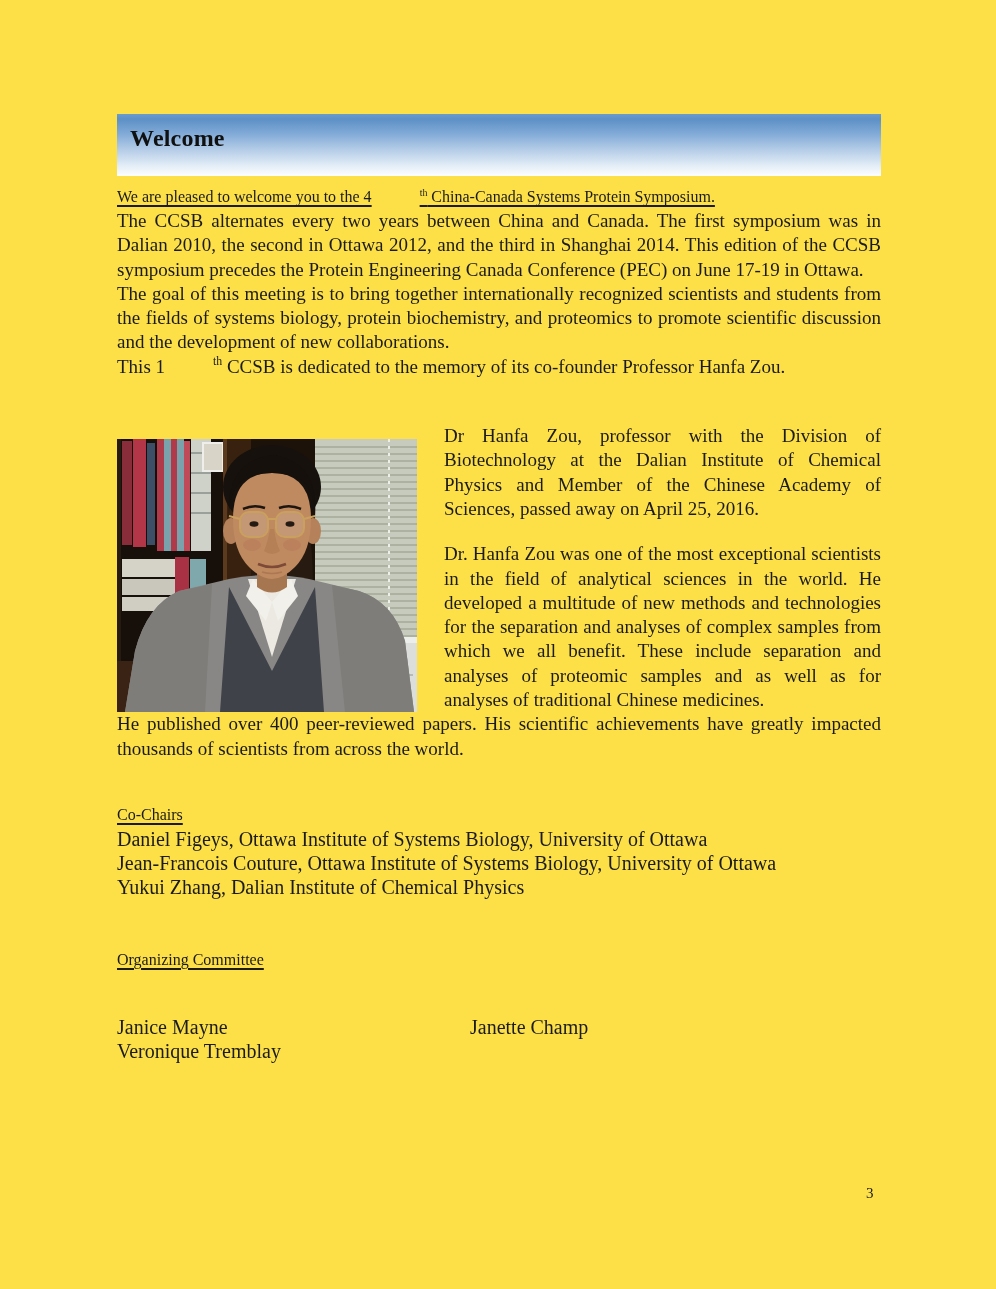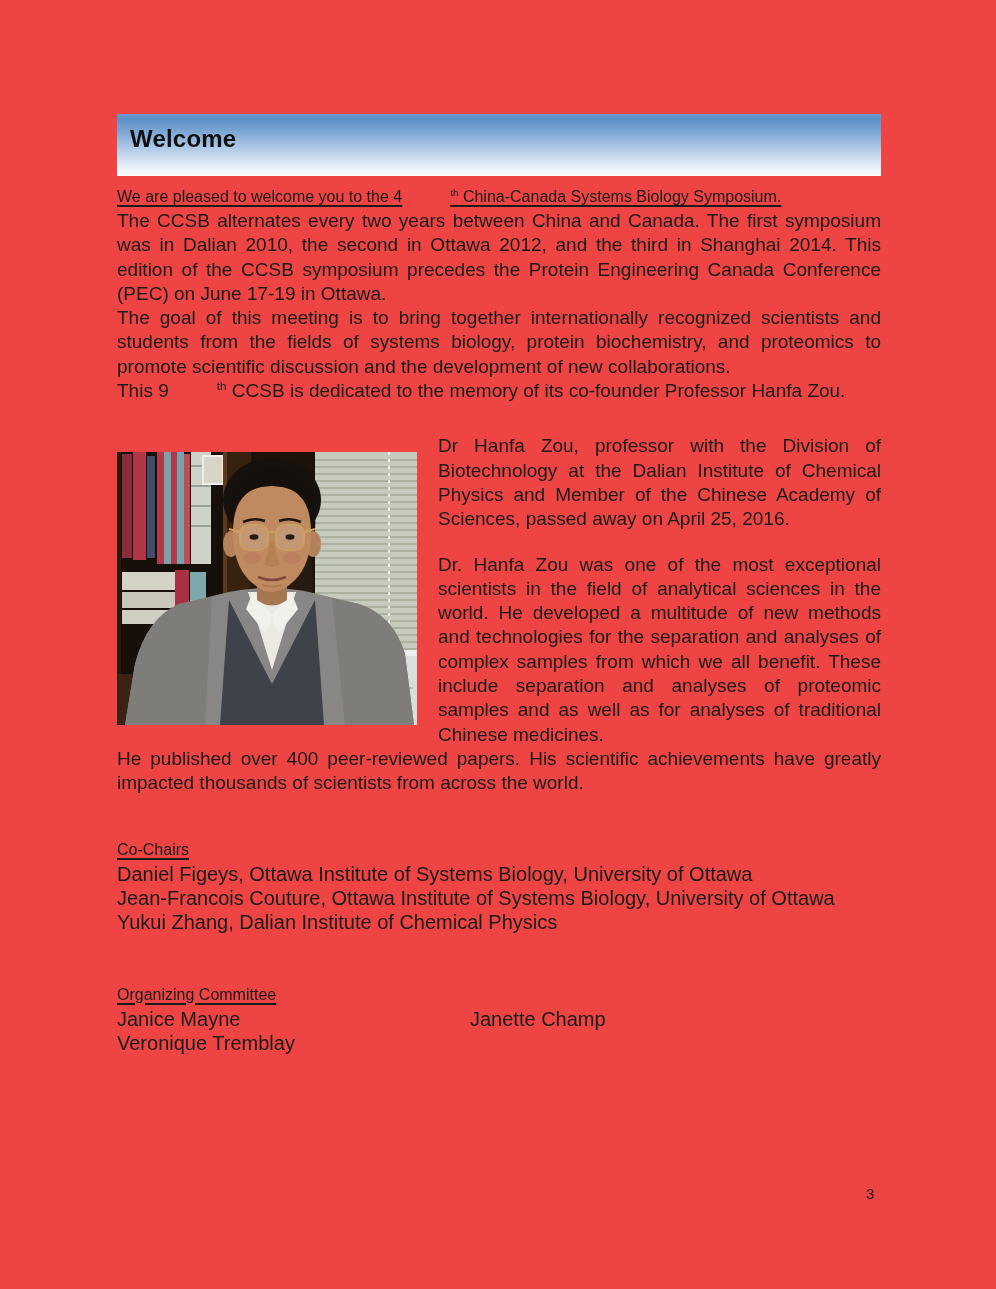--- a/index.html
+++ b/index.html
@@ -1,21 +1,21 @@
 <!DOCTYPE html>
 <html><head>
 <meta charset="utf-8">
 <style>
   html, body { margin: 0; padding: 0; background: #ffffff; }
   .page {
     position: relative;
     width: 996px;
     height: 1289px;
-    background: #ef4444;
-    font-family: Liberation Sans, sans-serif;
+    background: #fde047;
+    font-family: Liberation Serif, serif;
     color: #1b1b1b;
     overflow: hidden;
   }
   .content {
     position: absolute;
     left: 117px;
     top: 114px;
     width: 764px;
   }
   .banner {
@@ -42,24 +42,24 @@
     margin: 0;
     font-size: 19px;
     line-height: 24.3px;
     text-align: justify;
   }
   .par-history { margin-top: 26px; }
   .par-goal { margin-top: 22px; }
   .par-dedication { margin-top: 28px; text-align: left; }
   sup.ord { font-size: 62%; vertical-align: super; line-height: 0; padding-left: 48px; }
   .tribute-row {
-    margin-top: 26px;
+    margin-top: 40px;
     display: flex;
-    gap: 21px;
-    align-items: center;
+    gap: 27px;
+    align-items: flex-end;
   }
   .photo-frame {
     flex: 0 0 300px;
     width: 300px;
     height: 273px;
     overflow: hidden;
   }
   .tribute-text { width: 451px; }
   .tribute-text p.body-par:first-child { margin-top: 5px; }
   .tribute-text .par-legacy { margin-top: 21px; }
@@ -72,48 +72,49 @@
     text-decoration: underline;
     text-decoration-thickness: 1.5px;
     text-underline-offset: 3px;
   }
   .member-line { font-size: 20px; line-height: 24px; }
   .committee { margin-top: 49px; }
   .committee-grid {
     display: grid;
     grid-template-columns: 353px auto;
     column-gap: 0;
+    margin-top: 43px;
   }
   .page-number {
     position: absolute;
     left: 866px;
     top: 1185px;
     font-size: 15px;
     color: #1b1b1b;
   }
 </style>
 </head>
 <body>
 
 <div class="page">
   <div class="content">
 
     <div class="banner">
       <div class="banner-title">Welcome</div>
     </div>
 
     <div class="intro">
-      <span class="underlined"><span>We are pleased to welcome you to the 4</span><sup class="ord">th</sup><span> China-Canada Systems Biology Symposium.</span></span>
+      <span class="underlined"><span>We are pleased to welcome you to the 4</span><sup class="ord">th</sup><span> China-Canada Systems Protein Symposium.</span></span>
     </div>
 
     <p class="body-par par-history">The CCSB alternates every two years between China and Canada. The first symposium was in Dalian 2010, the second in Ottawa 2012, and the third in Shanghai 2014. This edition of the CCSB symposium precedes the Protein Engineering Canada Conference (PEC) on June 17-19 in Ottawa.</p>
 
     <p class="body-par par-goal">The goal of this meeting is to bring together internationally recognized scientists and students from the fields of systems biology, protein biochemistry, and proteomics to promote scientific discussion and the development of new collaborations.</p>
 
-    <p class="body-par par-dedication"><span>This 9</span><sup class="ord">th</sup><span> CCSB is dedicated to the memory of its co-founder Professor Hanfa Zou.</span></p>
+    <p class="body-par par-dedication"><span>This 1</span><sup class="ord">th</sup><span> CCSB is dedicated to the memory of its co-founder Professor Hanfa Zou.</span></p>
 
     <div class="tribute-row">
       <div class="photo-frame">
         <svg width="300" height="273" viewBox="0 0 300 273" xmlns="http://www.w3.org/2000/svg">
 
           <rect x="0" y="0" width="300" height="273" fill="#271a11"></rect>
           <rect x="4" y="0" width="106" height="273" fill="#17100a"></rect>
 
           <rect x="5" y="2" width="10" height="104" fill="#8a2d3a"></rect>
           <rect x="16" y="0" width="13" height="108" fill="#b23648"></rect>

